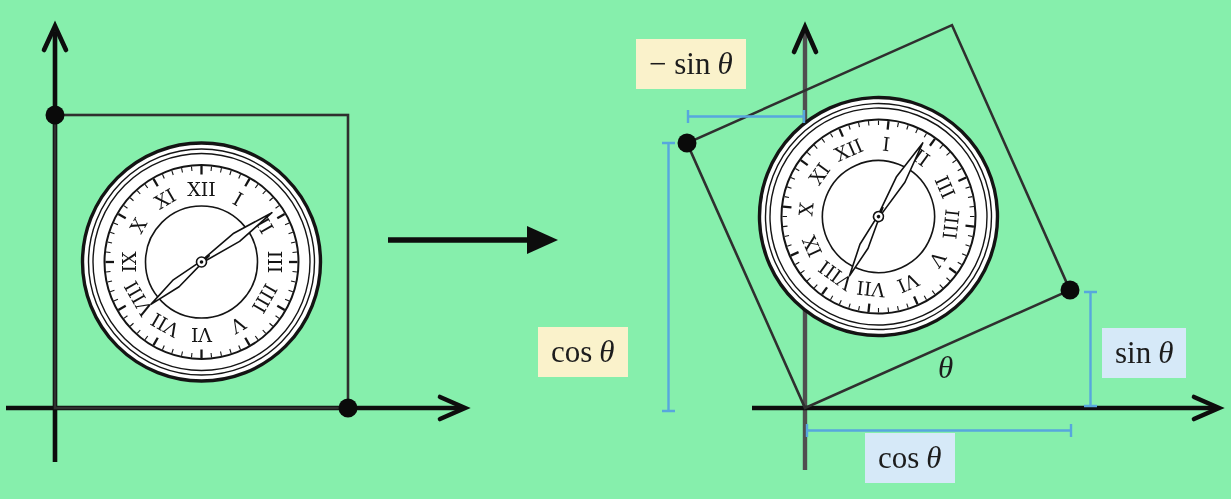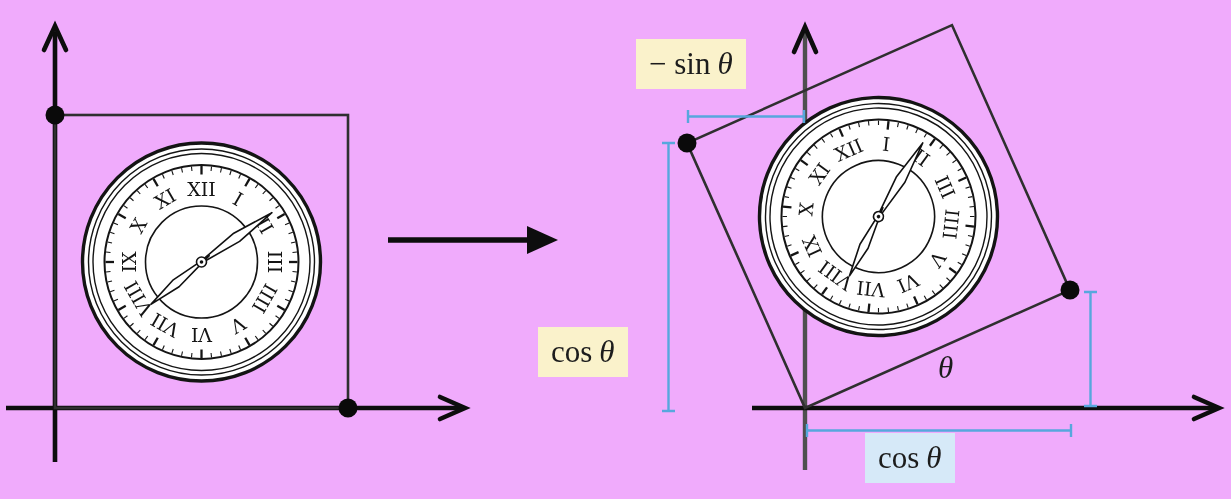--- a/index.html
+++ b/index.html
@@ -1,16 +1,16 @@
 <!DOCTYPE html>
 <html><head>
 <meta charset="utf-8">
 <style>
   html,body{margin:0;padding:0;background:#ffffff;}
-  #stage{position:relative;width:1231px;height:499px;background:#f0abfc;overflow:hidden;
+  #stage{position:relative;width:1231px;height:499px;background:#86efac;overflow:hidden;
          font-family:"Liberation Serif", serif;}
   #stage svg{position:absolute;left:0;top:0;}
 
   
   .axis{stroke:#0d0d0d;stroke-width:4.6;fill:none;stroke-linecap:butt;}
   .axis-gray{stroke:#4f4f4f;stroke-width:4.4;fill:none;}
   .axis-head{fill:none;stroke:#0d0d0d;stroke-width:4.6;stroke-linecap:round;stroke-linejoin:miter;}
   .square{fill:none;stroke:#2f2f2f;stroke-width:2.6;}
   .dot{fill:#0a0a0a;stroke:none;}
   .measure{fill:none;stroke-width:2.4;stroke-linecap:butt;}
@@ -165,20 +165,23 @@
   </svg>
 
   <div class="math-label" style="left: 636px; top: 39px; background-color: rgb(250, 242, 203);">
     <span class="fn">− sin</span><span class="var">θ</span>
   </div>
 
   <div class="math-label" style="left: 538px; top: 327px; background-color: rgb(250, 242, 203);">
     <span class="fn">cos</span><span class="var">θ</span>
   </div>
 
+  <div class="math-label" style="left: 1102px; top: 328px; background-color: rgb(214, 233, 248);">
+    <span class="fn">sin</span><span class="var">θ</span>
+  </div>
 
   <div class="math-label" style="left: 865px; top: 433px; background-color: rgb(214, 233, 248);">
     <span class="fn">cos</span><span class="var">θ</span>
   </div>
 
   <div class="angle-label" style="left:938px;top:352px;">
     <span>θ</span>
   </div>
 
 </div>

